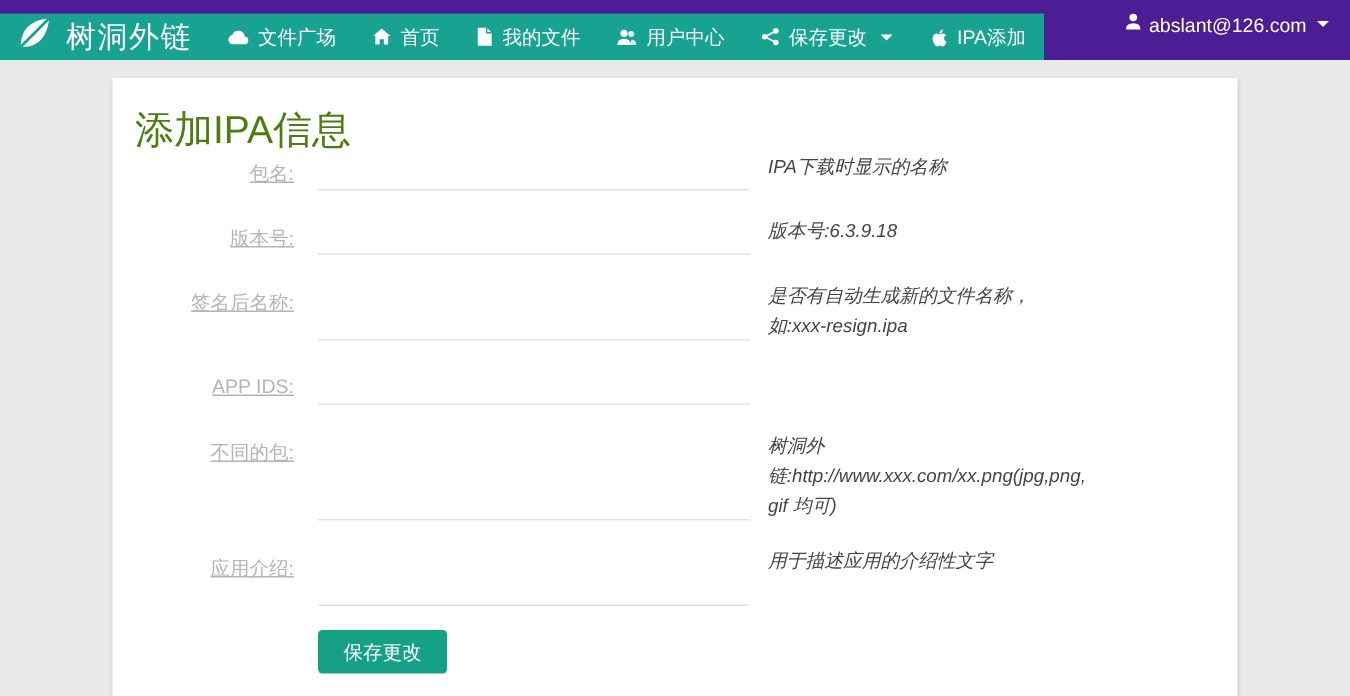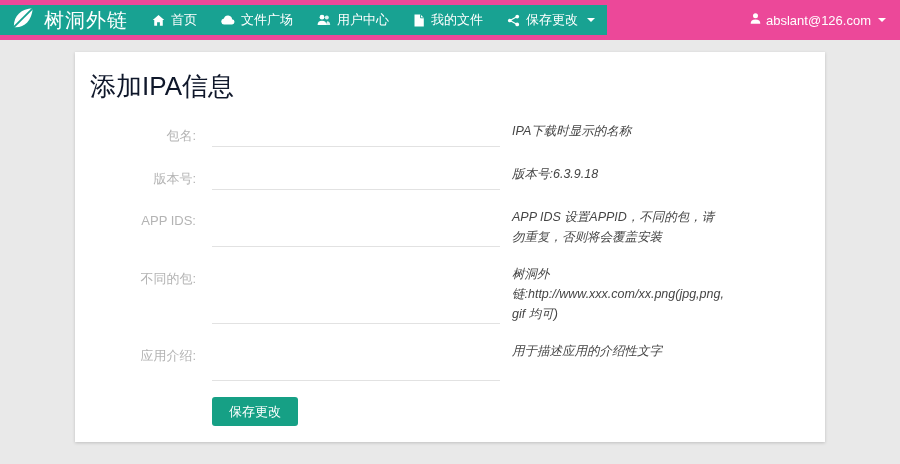--- a/index.html
+++ b/index.html
@@ -1,35 +1,35 @@
 <!DOCTYPE html>
 <html><head>
 <meta charset="utf-8">
 <style>
   html,body{margin:0;padding:0;width:900px;height:464px;overflow:hidden;
     font-family:"Liberation Sans","DejaVu Sans",sans-serif;background:#e9e9e9;}
   
-  .navbar{height:40px;background:#ec4899;display:flex;align-items:center;}
+  .navbar{height:40px;background:#4c1d95;display:flex;align-items:flex-end;}
   .nav-light{display:flex;align-items:stretch;background:#18a292;padding-left:6px;}
   .brand{display:flex;align-items:center;padding:0 12px 0 4px;cursor:pointer;}
   .brand-text{color:#fff;font-size:20px;margin-left:8px;letter-spacing:1px;}
   .nav-item{display:flex;align-items:center;gap:6px;padding:0 12px;color:#fff;
     font-size:13px;cursor:pointer;white-space:nowrap;}
   .nav-item svg{display:block;}
   .nav-user{margin-left:auto;display:flex;align-items:center;gap:4px;padding:16px 14px;
     color:#fff;font-size:13px;cursor:pointer;}
   .caret{display:inline-block;width:0;height:0;border-left:4px solid transparent;
     border-right:4px solid transparent;border-top:4px solid #fff;margin-left:3px;}
   
   .card{width:750px;box-sizing:border-box;margin:12px auto 9px;background:#fff;
     box-shadow:0 1px 3px rgba(0,0,0,.18);padding:20px 15px 16px;}
-  .page-title{font-size:26px;line-height:28px;font-weight:500;color:#0f172a;margin:0 0 20px;}
+  .page-title{font-size:26px;line-height:28px;font-weight:500;color:#4d7c0f;margin:0 0 0;}
   
   .form-row{display:flex;min-height:26px;margin-bottom:16px;}
-  .f-label{width:106px;flex-shrink:0;text-align:right;color:#b4b4b4;font-size:13px;padding-top:7px;}
+  .f-label{width:106px;flex-shrink:0;text-align:right;color:#b4b4b4;font-size:13px;padding-top:7px;text-decoration:underline;}
   .f-input-wrap{width:288px;flex-shrink:0;margin-left:16px;display:flex;align-items:flex-end;}
   .f-input{width:100%;border:none;border-bottom:1px solid #e2e2e2;height:26px;
     font-size:13px;color:#333;outline:none;background:transparent;padding:0;}
   .form-row.tall{min-height:40px;margin-bottom:16px;}
   .form-row.tall .f-input{height:40px;}
   .f-hint{width:212px;margin-left:12px;color:#454545;font-size:12.5px;line-height:1.6;padding-top:1px;overflow-wrap:break-word;font-style:italic;}
   .btn-save{display:block;margin:16px 0 0 122px;background:#16a085;color:#fff;border:none;
     font-size:13px;line-height:1;padding:8px 17px;border-radius:3px;cursor:pointer;
     font-family:inherit;}
 </style>
@@ -44,74 +44,83 @@
         <svg width="26" height="26" viewBox="0 0 24 24">
           <path d="M3.5 20.5 C3.5 9 10.5 3.8 21 3 C20 14.5 13.5 20.5 5.5 20.5 Z" fill="#fff"></path>
           <path d="M2.8 21.2 L21.2 2.8" stroke="#18a292" stroke-width="1.7" fill="none"></path>
         </svg>
       </span>
       <span class="brand-text">树洞外链</span>
     </div>
 
     <div class="nav-item">
       <span>
+        <svg width="14" height="14" viewBox="0 0 14 14">
+            <path d="M3.8 11.5 h6.9 a2.6 2.6 0 0 0 .4-5.2 a4.2 4.2 0 0 0-8.2-.9 a3.05 3.05 0 0 0 .9 6.1 z" fill="#fff"></path>
+          </svg>
+      </span>
+      <span>文件广场</span>
+    </div>
+
+    <div class="nav-item">
+      <span>
         <svg width="13" height="13" viewBox="0 0 14 14">
             <path d="M7 1 L13.2 6.4 H11.6 V12.6 H8.5 V8.8 H5.5 V12.6 H2.4 V6.4 H0.8 Z" fill="#fff"></path>
           </svg>
       </span>
       <span>首页</span>
     </div>
 
     <div class="nav-item">
       <span>
-        <svg width="14" height="14" viewBox="0 0 14 14">
-            <path d="M3.8 11.5 h6.9 a2.6 2.6 0 0 0 .4-5.2 a4.2 4.2 0 0 0-8.2-.9 a3.05 3.05 0 0 0 .9 6.1 z" fill="#fff"></path>
+        <svg width="12" height="13" viewBox="0 0 12 13">
+            <path d="M1.5 .5 H7.5 L10.8 3.8 V12.5 H1.5 Z" fill="#fff"></path>
+            <path d="M7.5 .5 V3.8 H10.8" fill="none" stroke="#18a292" stroke-width=".9"></path>
           </svg>
       </span>
-      <span>文件广场</span>
+      <span>我的文件</span>
     </div>
 
     <div class="nav-item">
       <span>
         <svg width="14" height="14" viewBox="0 0 14 14">
           <circle cx="9.8" cy="4.6" r="2" fill="#fff" opacity=".85"></circle>
           <path d="M8.7 12 h4.5 q0-3.4-3.1-3.7z" fill="#fff" opacity=".85"></path>
           <circle cx="5" cy="4.2" r="2.4" fill="#fff"></circle>
           <path d="M.6 12 q0-4.2 4.4-4.2 t4.4 4.2 z" fill="#fff"></path>
         </svg>
       </span>
       <span>用户中心</span>
-    </div>
-
-    <div class="nav-item">
-      <span>
-        <svg width="12" height="13" viewBox="0 0 12 13">
-            <path d="M1.5 .5 H7.5 L10.8 3.8 V12.5 H1.5 Z" fill="#fff"></path>
-            <path d="M7.5 .5 V3.8 H10.8" fill="none" stroke="#18a292" stroke-width=".9"></path>
-          </svg>
-      </span>
-      <span>我的文件</span>
     </div>
 
     <div class="nav-item">
       <span>
         <svg width="13" height="13" viewBox="0 0 14 14">
           <g stroke="#fff" stroke-width="1.2">
               <line x1="3.2" y1="7" x2="11" y2="2.8"></line>
               <line x1="3.2" y1="7" x2="11" y2="11.2"></line>
             </g>
           <circle cx="11" cy="2.8" r="2" fill="#fff"></circle>
             <circle cx="3" cy="7" r="2" fill="#fff"></circle>
             <circle cx="11" cy="11.2" r="2" fill="#fff"></circle>
         </svg>
       </span>
       <span>保存更改</span>
       <span class="caret"></span>
     </div>
 
+    <div class="nav-item">
+      <span>
+        <svg width="13" height="14" viewBox="0 0 14 14">
+          <path d="M11.2 7.6c0-1.5 1.2-2.2 1.3-2.3-.7-1-1.8-1.2-2.2-1.2-.9-.1-1.8.6-2.3.6-.5 0-1.2-.6-2-.6-1 0-2 .6-2.5 1.5-1.1 1.9-.3 4.7.8 6.2.5.8 1.1 1.6 1.9 1.6.8 0 1.1-.5 2-.5s1.2.5 2 .5 1.4-.8 1.9-1.5c.6-.9.8-1.7.8-1.8-.1 0-1.7-.6-1.7-2.5z" fill="#fff"></path>
+          <path d="M9.7 3.2c.4-.5.7-1.2.6-1.9-.6 0-1.4.4-1.8 1-.4.4-.7 1.1-.6 1.8.7 0 1.4-.4 1.8-.9z" fill="#fff"></path>
+        </svg>
+      </span>
+      <span>IPA添加</span>
+    </div>
   </div>
 
   <div class="nav-user">
     <span>
       <svg width="13" height="13" viewBox="0 0 14 14">
           <circle cx="7" cy="4" r="2.7" fill="#fff"></circle>
           <path d="M1.8 12.6 q0-4.5 5.2-4.5 t5.2 4.5 z" fill="#fff"></path>
         </svg>
     </span>
     <span>abslant@126.com</span>
@@ -131,27 +140,33 @@
   </div>
 
   <div class="form-row">
     <div class="f-label">版本号:</div>
     <div class="f-input-wrap">
       <input class="f-input" value="" style="">
     </div>
     <div class="f-hint">版本号:6.3.9.18</div>
   </div>
 
+  <div class="form-row">
+    <div class="f-label">签名后名称:</div>
+    <div class="f-input-wrap">
+      <input class="f-input" value="" style="">
+    </div>
+    <div class="f-hint">是否有自动生成新的文件名称，如:xxx-resign.ipa</div>
+  </div>
 
   <div class="form-row">
     <div class="f-label">APP IDS:</div>
     <div class="f-input-wrap">
       <input class="f-input" value="" style="">
     </div>
-    <div class="f-hint">APP IDS 设置APPID，不同的包，请勿重复，否则将会覆盖安装</div>
   </div>
 
   <div class="form-row">
     <div class="f-label">不同的包:</div>
     <div class="f-input-wrap">
       <input class="f-input" value="" style="">
     </div>
     <div class="f-hint">树洞外链:http://www.xxx.com/xx.png(jpg,png,gif 均可)</div>
   </div>
 

